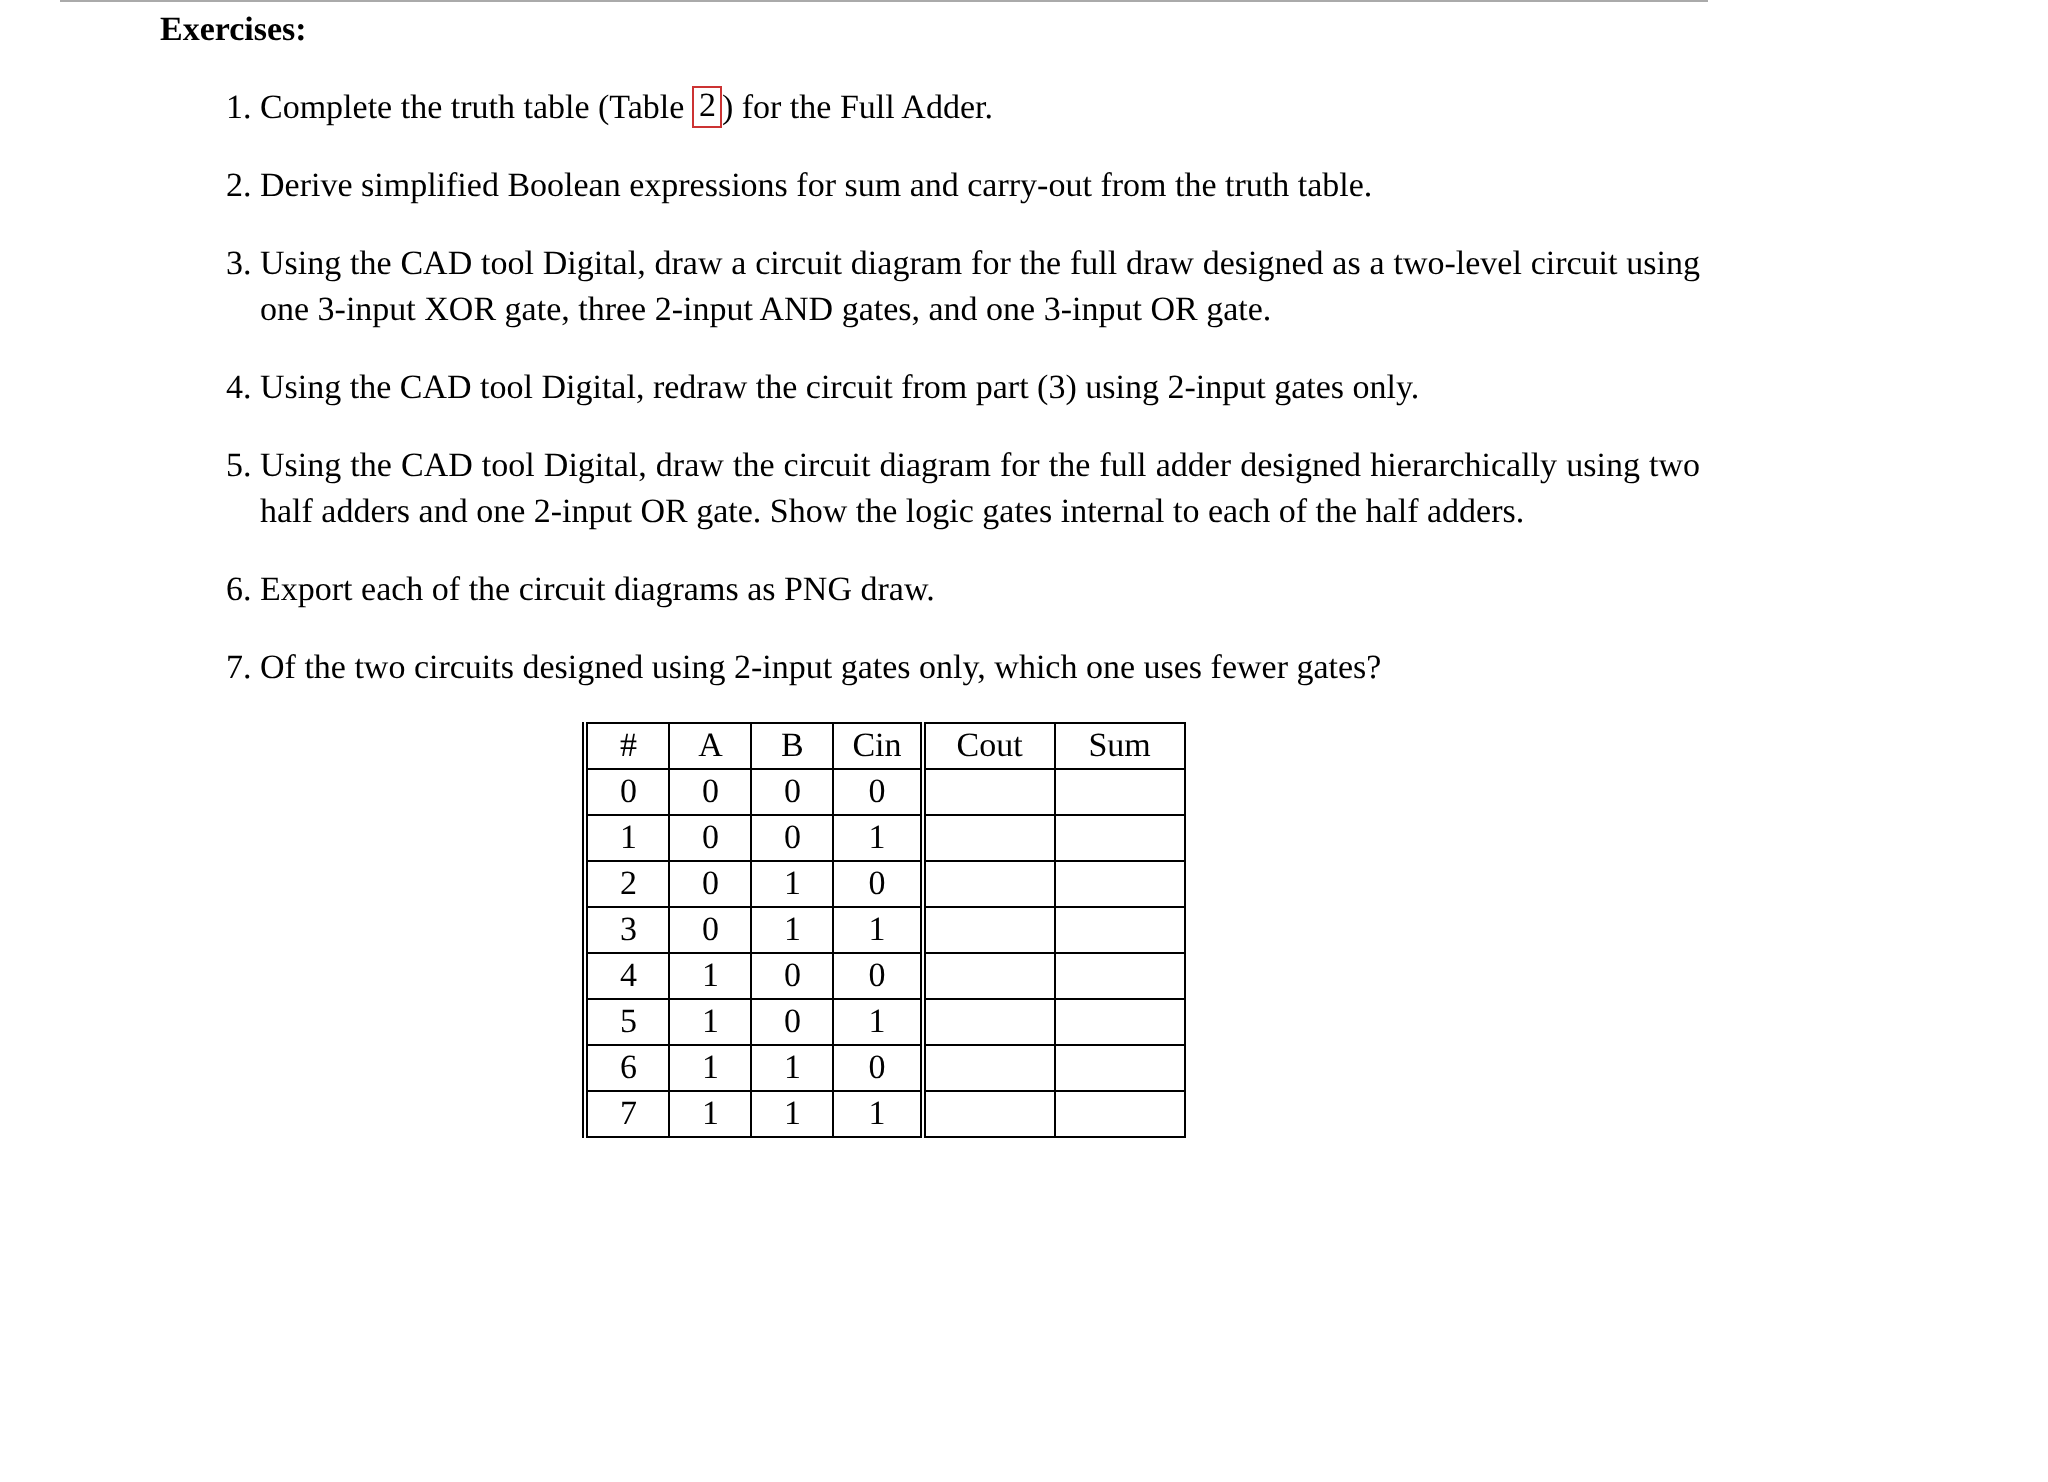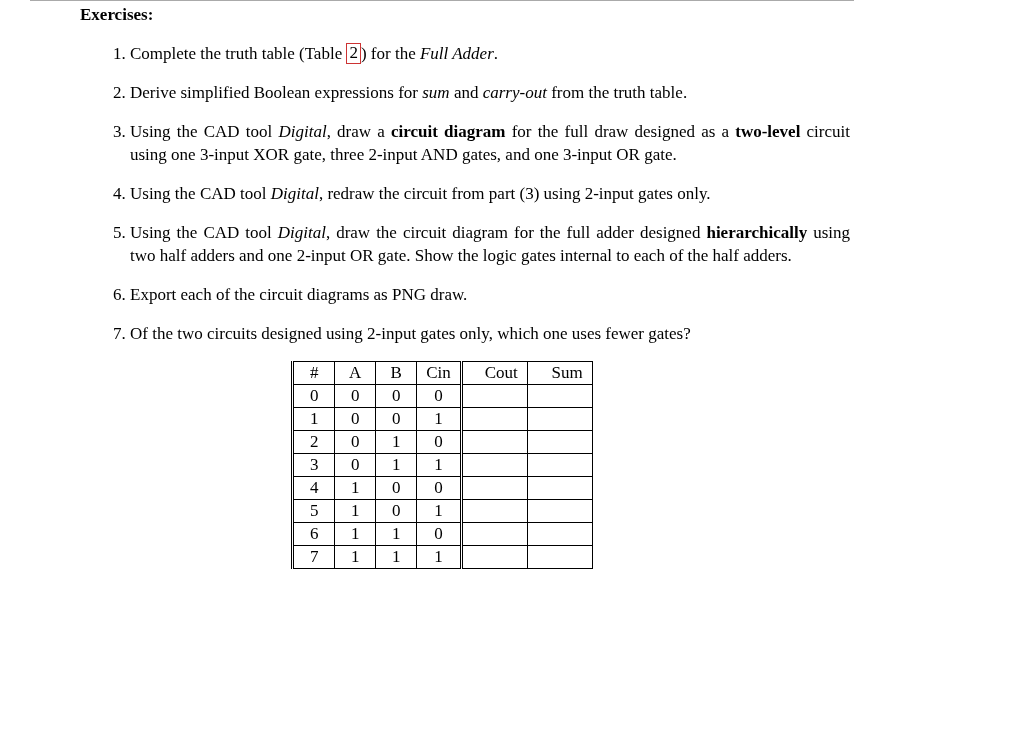--- a/index.html
+++ b/index.html
@@ -28,22 +28,22 @@
     list-style: decimal;
     padding-left: 100px;
     margin: 0;
     text-align: justify;
   }
   ol.exercises > li {
     margin-bottom: 16px;
     padding-right: 4px;
     line-height: 1.35;
   }
-  .ital { font-style: italic; }
-  .bold { font-weight: bold; }
+  .ital { }
+  .bold { font-weight: normal; }
   .ref-box {
     display: inline-block;
     border: 1px solid #c33;
     padding: 0 2px;
     line-height: 1.1;
     position: relative;
     top: -1px;
   }
   .table-wrap {
     width: 100%;
@@ -57,21 +57,21 @@
   table.truth th, table.truth td {
     border: 1px solid #000;
     padding: 0 9px;
     font-weight: normal;
     text-align: center;
     height: 22px;
     min-width: 22px;
   }
   table.truth th { font-weight: normal; }
   table.truth .dblleft { border-left: 3px double #000; }
-  table.truth .wide { min-width: 46px; text-align: right; }
+  table.truth .wide { min-width: 46px; }
   .caption {
     margin-top: 10px;
     text-align: center;
   }
 </style>
 </head>
 <body>
 
 <div class="page">
   <hr class="top-rule">

